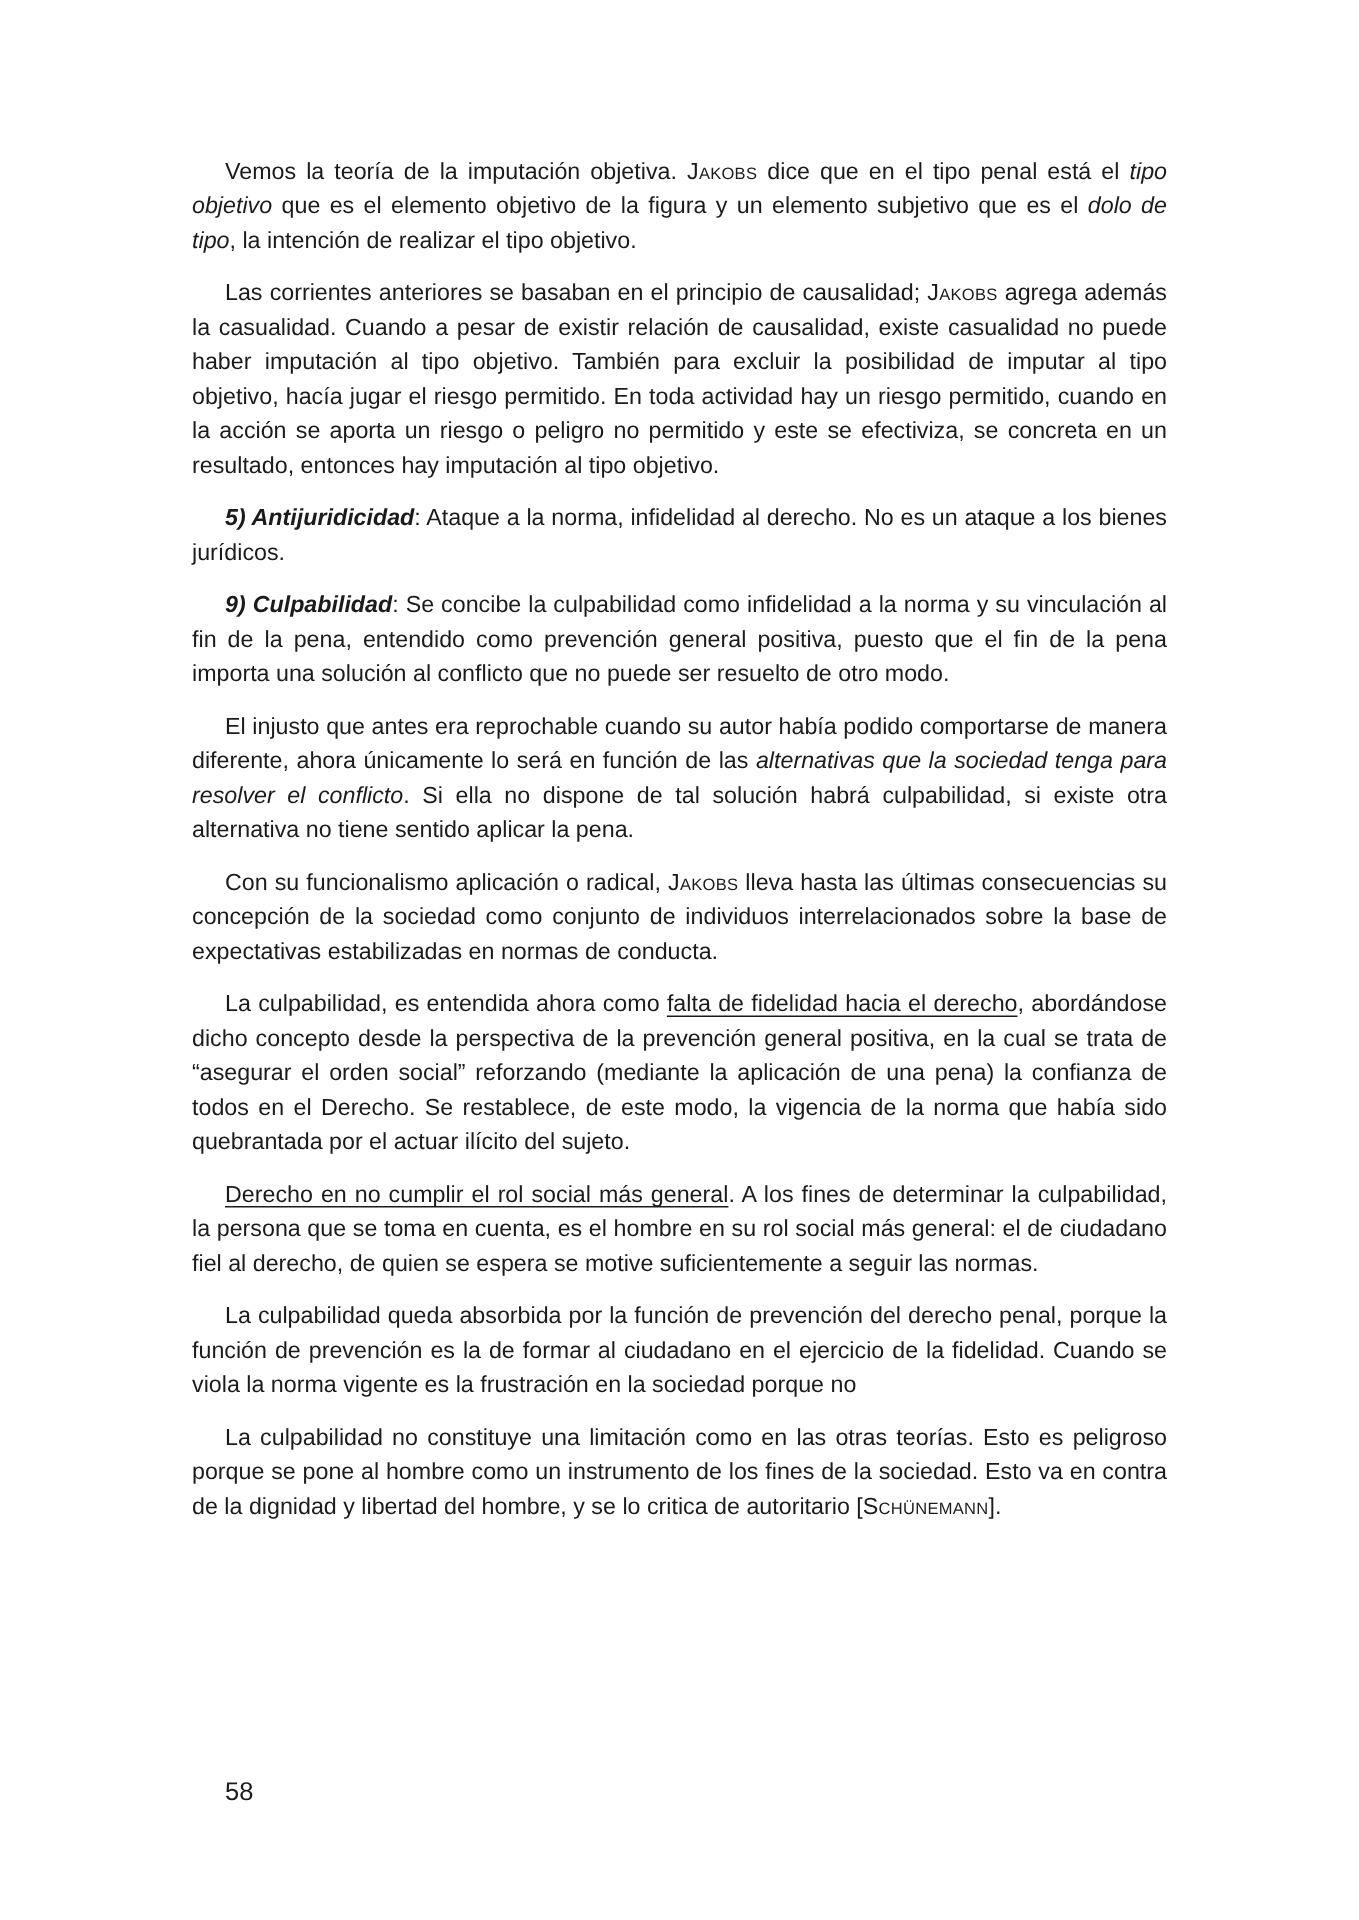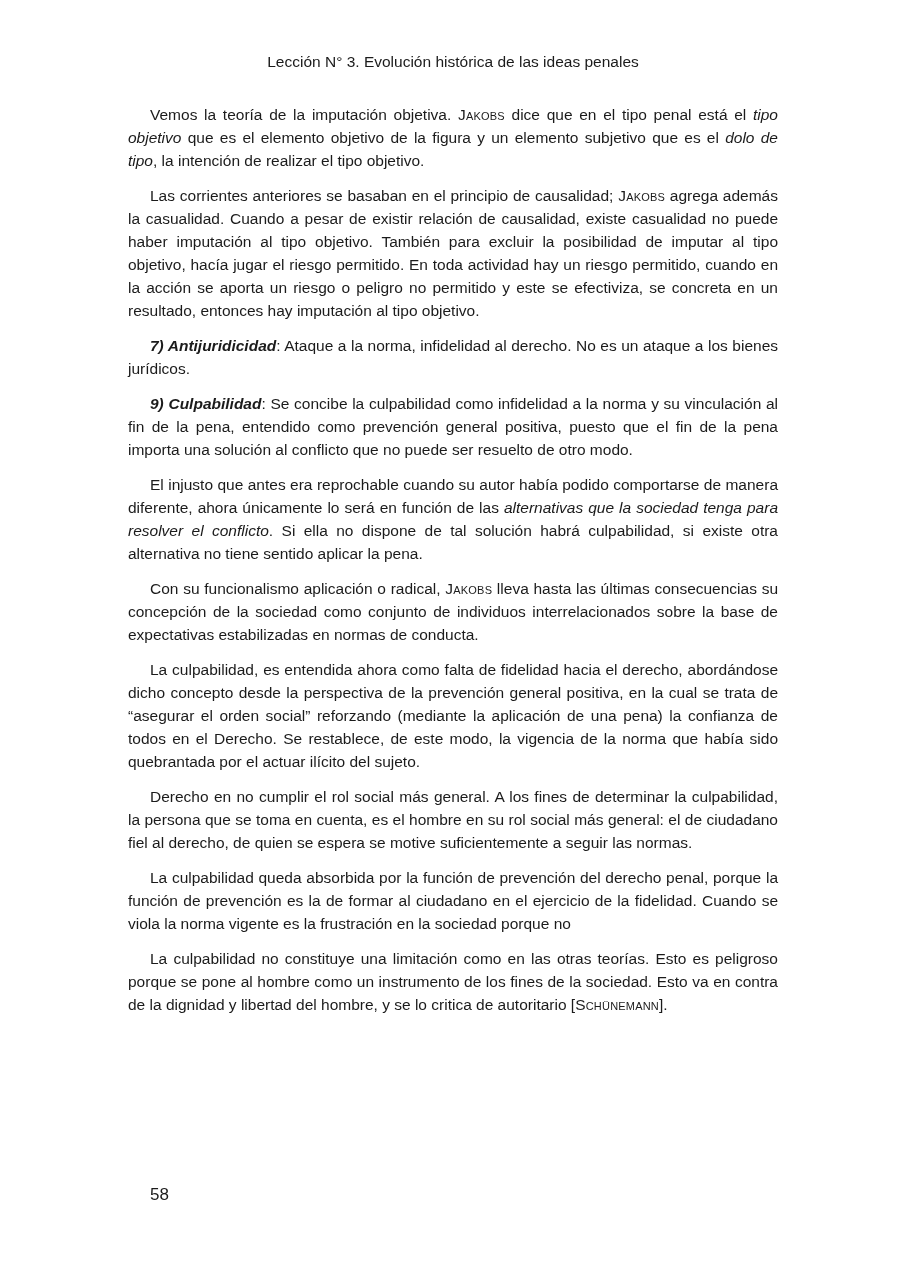--- a/index.html
+++ b/index.html
@@ -36,41 +36,40 @@
     margin: 0 0 12px 0;
     font-size: 15.5px;
     line-height: 23px;
     text-align: justify;
     text-indent: 22px;
     color: #1b1b1b;
   }
   .run-n  { }
   .run-bi { font-weight: bold; font-style: italic; }
   .run-i  { font-style: italic; }
-  .run-u  { text-underline-offset: 3px; }
+  .run-u  { text-decoration: underline; text-underline-offset: 3px; }
   .run-sc { font-variant: small-caps; letter-spacing: 0.2px; }
   .page-number {
     position: absolute;
     top: 1183px;
     left: 150px;
     font-size: 17px;
     line-height: 23px;
     color: #1b1b1b;
   }
 </style>
 </head>
 <body>
 
 <div class="page">
-  <div class="page-header">Lección N° 3. Evolución histórica de las ideas penales</div>
 
   <div class="content">
       <p><span class="run-n">Vemos la teoría de la imputación objetiva. </span><span class="run-sc">Jakobs</span><span class="run-n"> dice que en el tipo penal está el </span><span class="run-i">tipo objetivo</span><span class="run-n"> que es el elemento objetivo de la figura y un elemento subjetivo que es el </span><span class="run-i">dolo de tipo</span><span class="run-n">, la intención de realizar el tipo objetivo.</span></p>
       <p><span class="run-n">Las corrientes anteriores se basaban en el principio de causalidad; </span><span class="run-sc">Jakobs</span><span class="run-n"> agrega además la casualidad. Cuando a pesar de existir relación de causalidad, existe casualidad no puede haber imputación al tipo objetivo. También para excluir la posibilidad de imputar al tipo objetivo, hacía jugar el riesgo permitido. En toda actividad hay un riesgo permitido, cuando en la acción se aporta un riesgo o peligro no permitido y este se efectiviza, se concreta en un resultado, entonces hay imputación al tipo objetivo.</span></p>
-      <p><span class="run-bi">7) Antijuridicidad</span><span class="run-n">: Ataque a la norma, infidelidad al derecho. No es un ataque a los bienes jurídicos.</span></p>
+      <p><span class="run-bi">5) Antijuridicidad</span><span class="run-n">: Ataque a la norma, infidelidad al derecho. No es un ataque a los bienes jurídicos.</span></p>
       <p><span class="run-bi">9) Culpabilidad</span><span class="run-n">: Se concibe la culpabilidad como infidelidad a la norma y su vinculación al fin de la pena, entendido como prevención general positiva, puesto que el fin de la pena importa una solución al conflicto que no puede ser resuelto de otro modo.</span></p>
       <p><span class="run-n">El injusto que antes era reprochable cuando su autor había podido comportarse de manera diferente, ahora únicamente lo será en función de las </span><span class="run-i">alternativas que la sociedad tenga para resolver el conflicto</span><span class="run-n">. Si ella no dispone de tal solución habrá culpabilidad, si existe otra alternativa no tiene sentido aplicar la pena.</span></p>
       <p><span class="run-n">Con su funcionalismo aplicación o radical, </span><span class="run-sc">Jakobs</span><span class="run-n"> lleva hasta las últimas consecuencias su concepción de la sociedad como conjunto de individuos interrelacionados sobre la base de expectativas estabilizadas en normas de conducta.</span></p>
       <p><span class="run-n">La culpabilidad, es entendida ahora como </span><span class="run-u">falta de fidelidad hacia el derecho</span><span class="run-n">, abordándose dicho concepto desde la perspectiva de la prevención general positiva, en la cual se trata de “asegurar el orden social” reforzando (mediante la aplicación de una pena) la confianza de todos en el Derecho. Se restablece, de este modo, la vigencia de la norma que había sido quebrantada por el actuar ilícito del sujeto.</span></p>
       <p><span class="run-u">Derecho en no cumplir el rol social más general</span><span class="run-n">. A los fines de determinar la culpabilidad, la persona que se toma en cuenta, es el hombre en su rol social más general: el de ciudadano fiel al derecho, de quien se espera se motive suficientemente a seguir las normas.</span></p>
       <p><span class="run-n">La culpabilidad queda absorbida por la función de prevención del derecho penal, porque la función de prevención es la de formar al ciudadano en el ejercicio de la fidelidad. Cuando se viola la norma vigente es la frustración en la sociedad porque no</span></p>
       <p><span class="run-n">La culpabilidad no constituye una limitación como en las otras teorías. Esto es peligroso porque se pone al hombre como un instrumento de los fines de la sociedad. Esto va en contra de la dignidad y libertad del hombre, y se lo critica de autoritario [</span><span class="run-sc">Schünemann</span><span class="run-n">].</span></p>
     </div>
 
   <div class="page-number">58</div>

